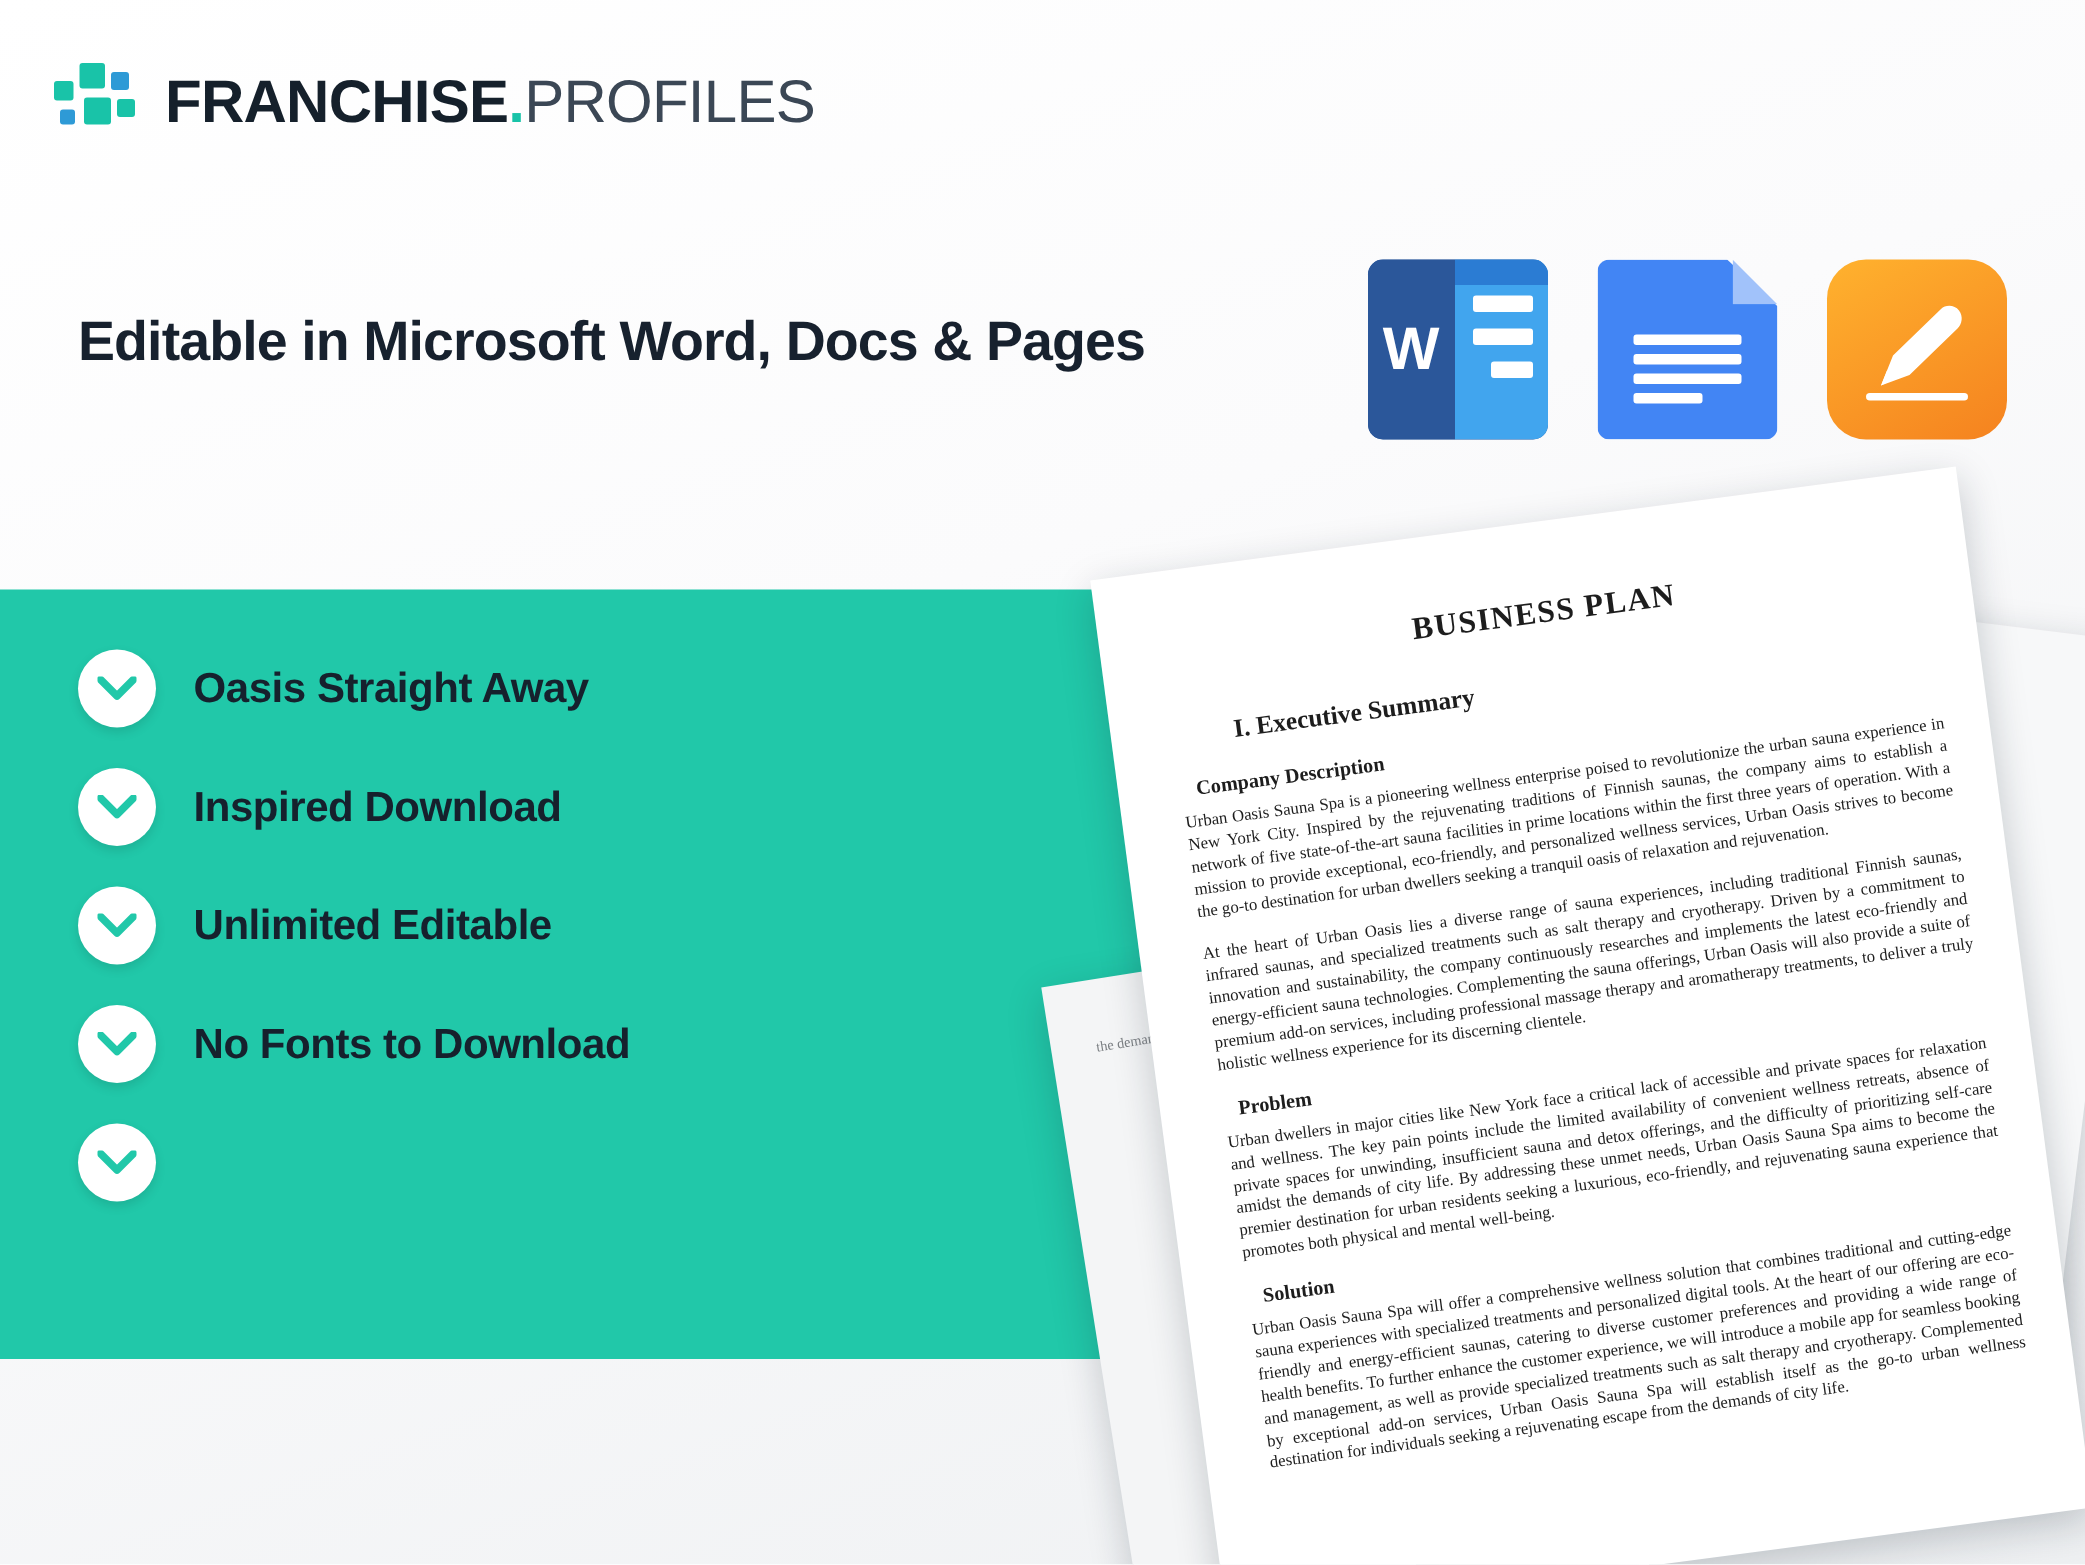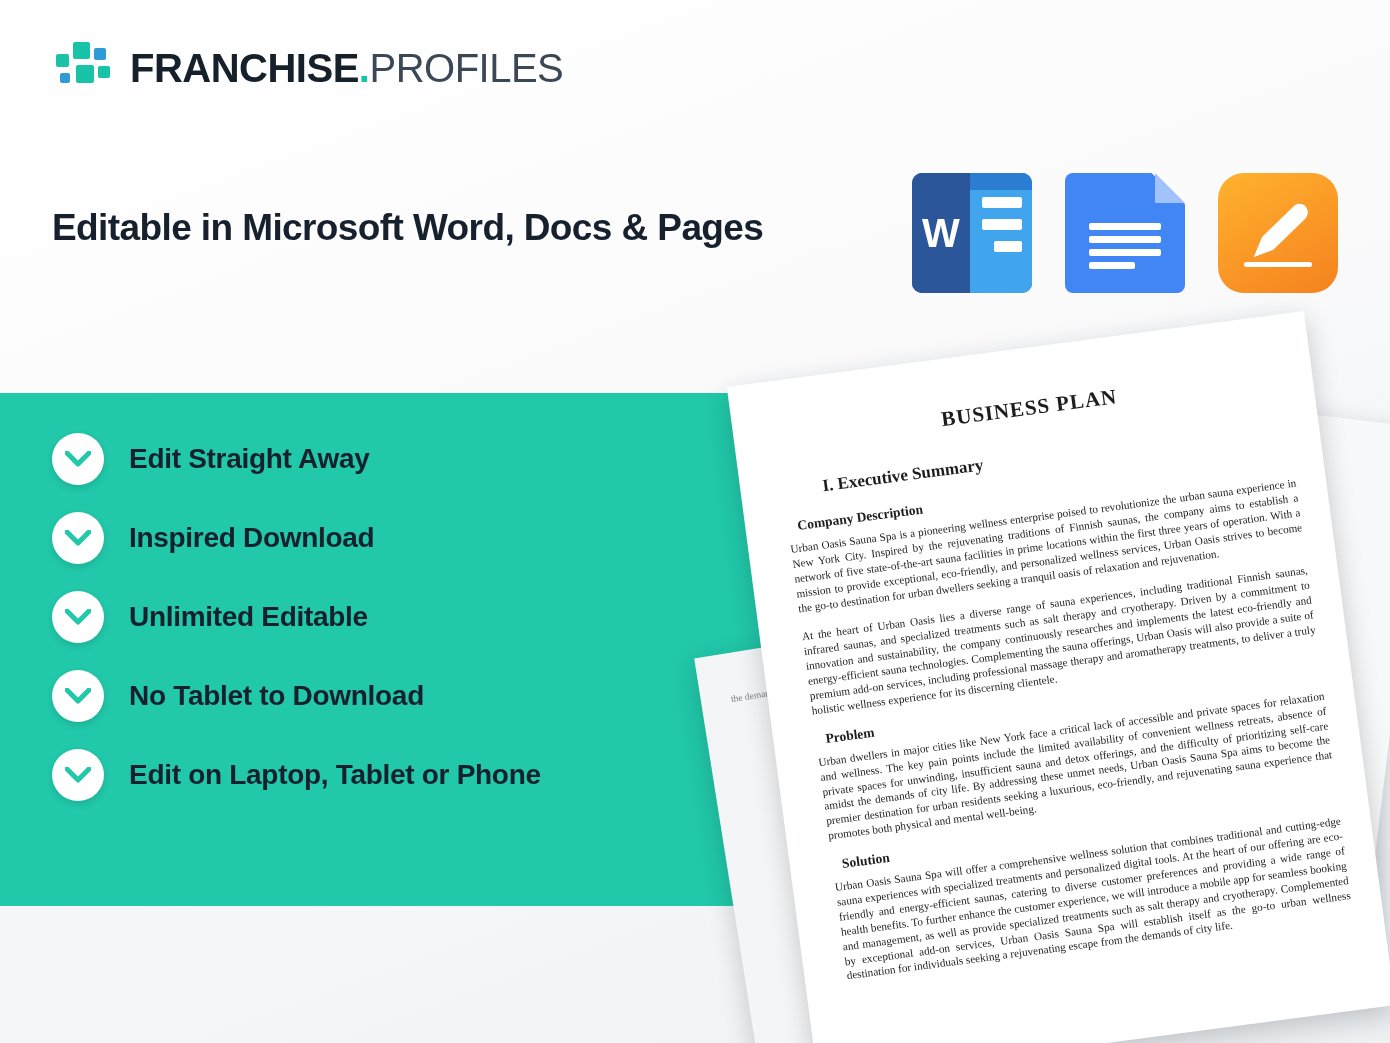--- a/index.html
+++ b/index.html
@@ -11,21 +11,21 @@
   }
   .stage {
     position: relative;
     width: 1390px; height: 1043px;
     background: linear-gradient(160deg, #ffffff 0%, #fbfbfc 40%, #eef0f2 100%);
     overflow: hidden;
   }
 
   
   .logo-row {
-    position: absolute; left: 56px; top: 42px;
+    position: absolute; left: 36px; top: 42px;
     display: flex; align-items: center; gap: 16px;
   }
   .logo-mark { position: relative; width: 58px; height: 52px; }
   .logo-mark i { position: absolute; display: block; border-radius: 2px; }
   .sq1 { left: 0px;  top: 12px; width: 13px; height: 13px; background: #19c3a8; }
   .sq2 { left: 17px; top: 0px;  width: 17px; height: 17px; background: #19c3a8; }
   .sq3 { left: 38px; top: 6px;  width: 12px; height: 12px; background: #2e9ad6; }
   .sq4 { left: 4px;  top: 31px; width: 10px; height: 10px; background: #2e9ad6; }
   .sq5 { left: 20px; top: 23px; width: 18px; height: 18px; background: #19c3a8; }
   .sq6 { left: 42px; top: 24px; width: 12px; height: 12px; background: #19c3a8; }
@@ -231,21 +231,21 @@
 
   <div class="teal-panel">
     <div class="feature-list">
 
       <div class="feature-row">
         <div class="chev-badge">
           <svg width="26" height="16" viewBox="0 0 26 16">
               <path d="M2 2 L13 13 L24 2" fill="none" stroke="#21c8a9" stroke-width="5" stroke-linecap="round" stroke-linejoin="round"></path>
             </svg>
         </div>
-        <div class="feature-label">Edit Straight Away</div>
+        <div class="feature-label">Oasis Straight Away</div>
       </div>
 
       <div class="feature-row">
         <div class="chev-badge">
           <svg width="26" height="16" viewBox="0 0 26 16">
               <path d="M2 2 L13 13 L24 2" fill="none" stroke="#21c8a9" stroke-width="5" stroke-linecap="round" stroke-linejoin="round"></path>
             </svg>
         </div>
         <div class="feature-label">Inspired Download</div>
       </div>
@@ -258,30 +258,29 @@
         </div>
         <div class="feature-label">Unlimited Editable</div>
       </div>
 
       <div class="feature-row">
         <div class="chev-badge">
           <svg width="26" height="16" viewBox="0 0 26 16">
               <path d="M2 2 L13 13 L24 2" fill="none" stroke="#21c8a9" stroke-width="5" stroke-linecap="round" stroke-linejoin="round"></path>
             </svg>
         </div>
-        <div class="feature-label">No Tablet to Download</div>
-      </div>
-
-      <div class="feature-row">
-        <div class="chev-badge">
-          <svg width="26" height="16" viewBox="0 0 26 16">
-              <path d="M2 2 L13 13 L24 2" fill="none" stroke="#21c8a9" stroke-width="5" stroke-linecap="round" stroke-linejoin="round"></path>
-            </svg>
-        </div>
-        <div class="feature-label">Edit on Laptop, Tablet or Phone</div>
+        <div class="feature-label">No Fonts to Download</div>
+      </div>
+
+      <div class="feature-row">
+        <div class="chev-badge">
+          <svg width="26" height="16" viewBox="0 0 26 16">
+              <path d="M2 2 L13 13 L24 2" fill="none" stroke="#21c8a9" stroke-width="5" stroke-linecap="round" stroke-linejoin="round"></path>
+            </svg>
+        </div>
       </div>
 
     </div>
   </div>
 
   <div class="doc-stack">
 
     <div class="sheet sheet-back-a">
       <div class="ghost-lines">the demands of city life.</div>
     </div>

